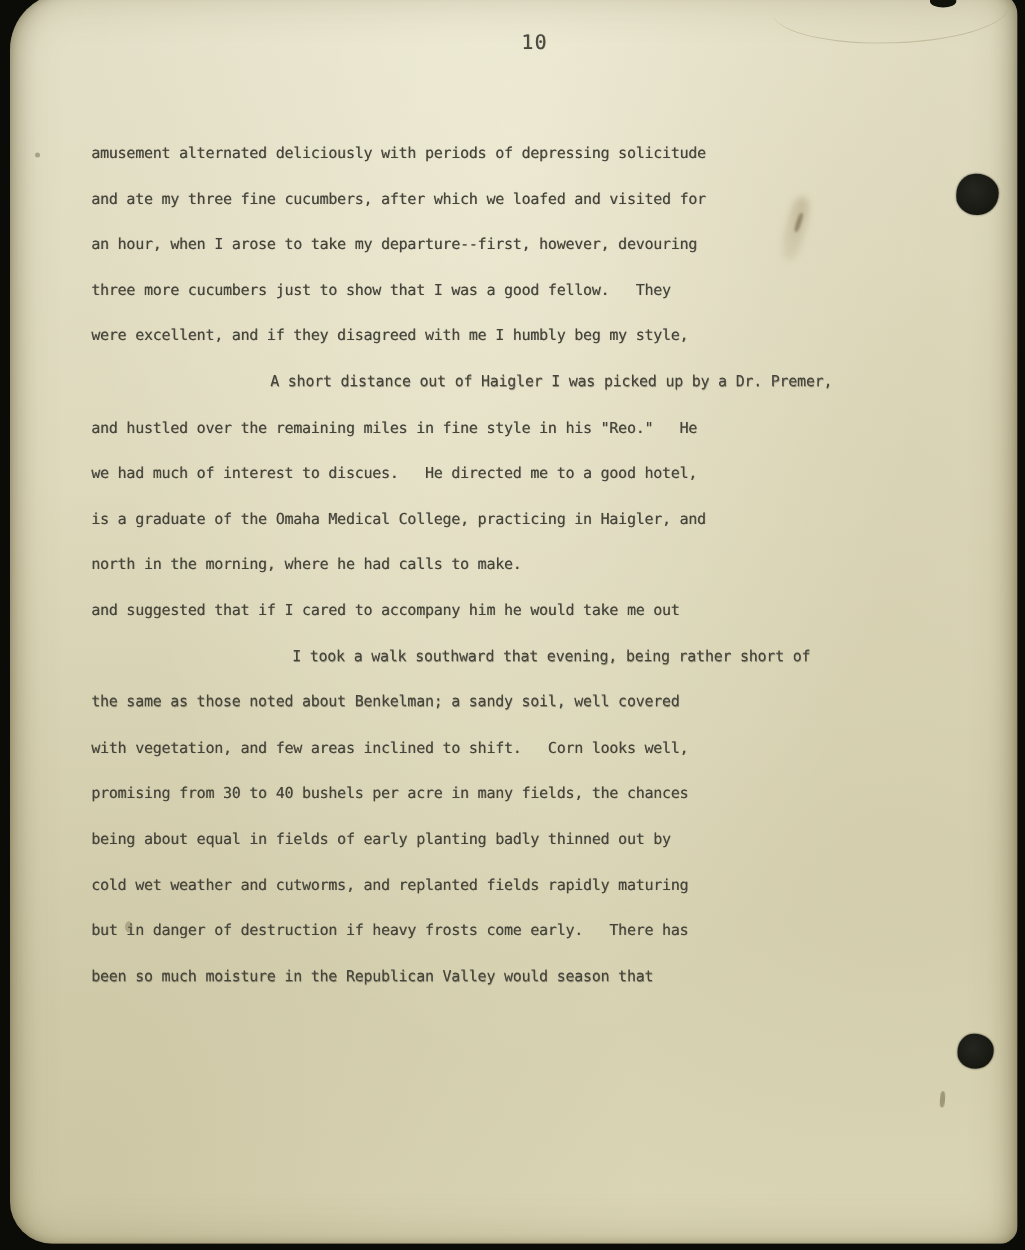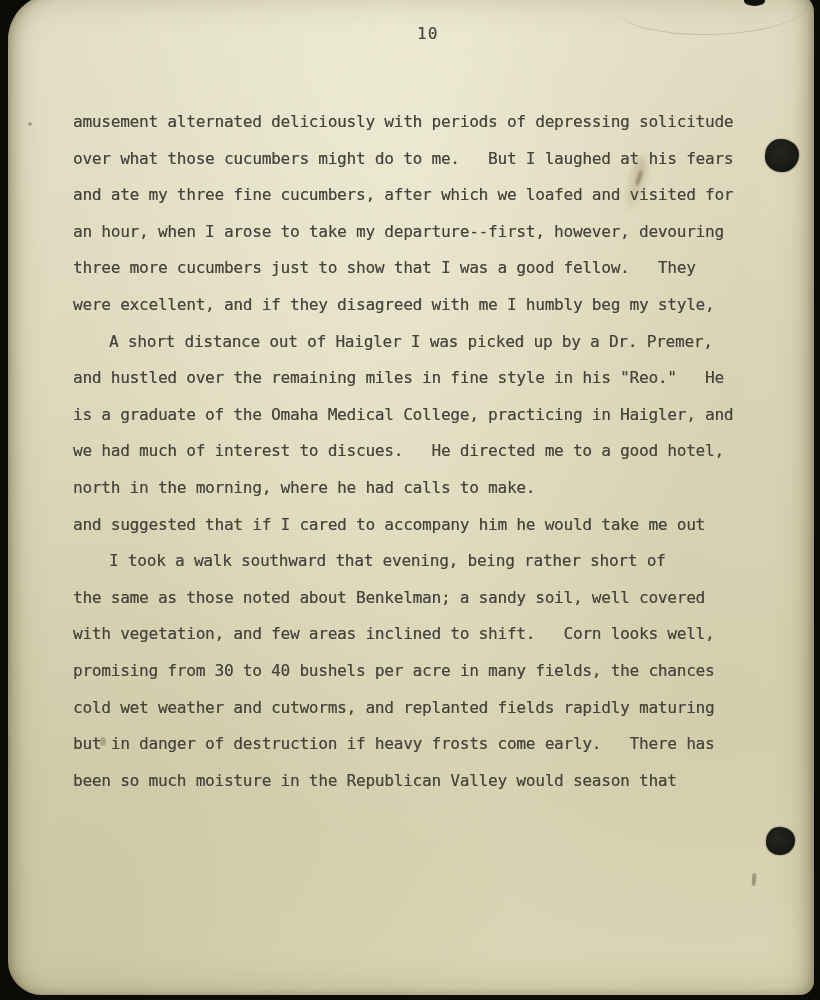--- a/index.html
+++ b/index.html
@@ -40,26 +40,26 @@
   }
   .text-block {
     position: absolute;
     left: 65px; top: 110px;
     width: 700px;
   }
   .line {
     white-space: pre;
     height: 36.6px;
     line-height: 36.6px;
-    font-size: 16px;
+    font-size: 12px;
     color: #45443b;
     letter-spacing: -0.2px;
     text-shadow: 0.3px 0.3px 0.55px rgba(62,60,50,0.55);
   }
-  .line.indent { padding-left: 36px; }
+  .line.indent { padding-left: 36px; text-align: center; }
   .spot {
     position: absolute;
     background: radial-gradient(circle at 42% 40%, #262620 0%, #1b1b15 55%, #12120d 100%);
     border-radius: 46% 54% 50% 50% / 52% 48% 55% 45%;
     box-shadow: 0 0 1.5px rgba(20,20,12,0.8);
   }
   .smudge {
     position: absolute;
     left: 621px; top: 163px;
     width: 15px; height: 52px;
@@ -115,35 +115,35 @@
   }
 </style>
 </head>
 <body>
 
 <div class="scene">
   <div class="paper">
     <div class="page-number">10</div>
     <div class="text-block" id="text-block">
         <div class="line">amusement alternated deliciously with periods of depressing solicitude</div>
-        <div class="line">over what those cucumbers might do to me.   But I laughed at his fears</div>
         <div class="line">and ate my three fine cucumbers, after which we loafed and visited for</div>
         <div class="line">an hour, when I arose to take my departure--first, however, devouring</div>
         <div class="line">three more cucumbers just to show that I was a good fellow.   They</div>
         <div class="line">were excellent, and if they disagreed with me I humbly beg my style,</div>
         <div class="line indent">A short distance out of Haigler I was picked up by a Dr. Premer,</div>
         <div class="line">and hustled over the remaining miles in fine style in his "Reo."   He</div>
+        <div class="line">we had much of interest to discues.   He directed me to a good hotel,</div>
         <div class="line">is a graduate of the Omaha Medical College, practicing in Haigler, and</div>
-        <div class="line">we had much of interest to discues.   He directed me to a good hotel,</div>
         <div class="line">north in the morning, where he had calls to make.</div>
         <div class="line">and suggested that if I cared to accompany him he would take me out</div>
         <div class="line indent">I took a walk southward that evening, being rather short of</div>
         <div class="line">the same as those noted about Benkelman; a sandy soil, well covered</div>
         <div class="line">with vegetation, and few areas inclined to shift.   Corn looks well,</div>
         <div class="line">promising from 30 to 40 bushels per acre in many fields, the chances</div>
+        <div class="line">being about equal in fields of early planting badly thinned out by</div>
         <div class="line">cold wet weather and cutworms, and replanted fields rapidly maturing</div>
         <div class="line">but in danger of destruction if heavy frosts come early.   There has</div>
         <div class="line">been so much moisture in the Republican Valley would season that</div>
       </div>
     <div class="smudge"></div>
     <div class="smudge-dark"></div>
     <div class="crease"></div>
     <div class="tiny-mark"></div>
     <div class="speck-a"></div>
     <div class="speck-b"></div>

